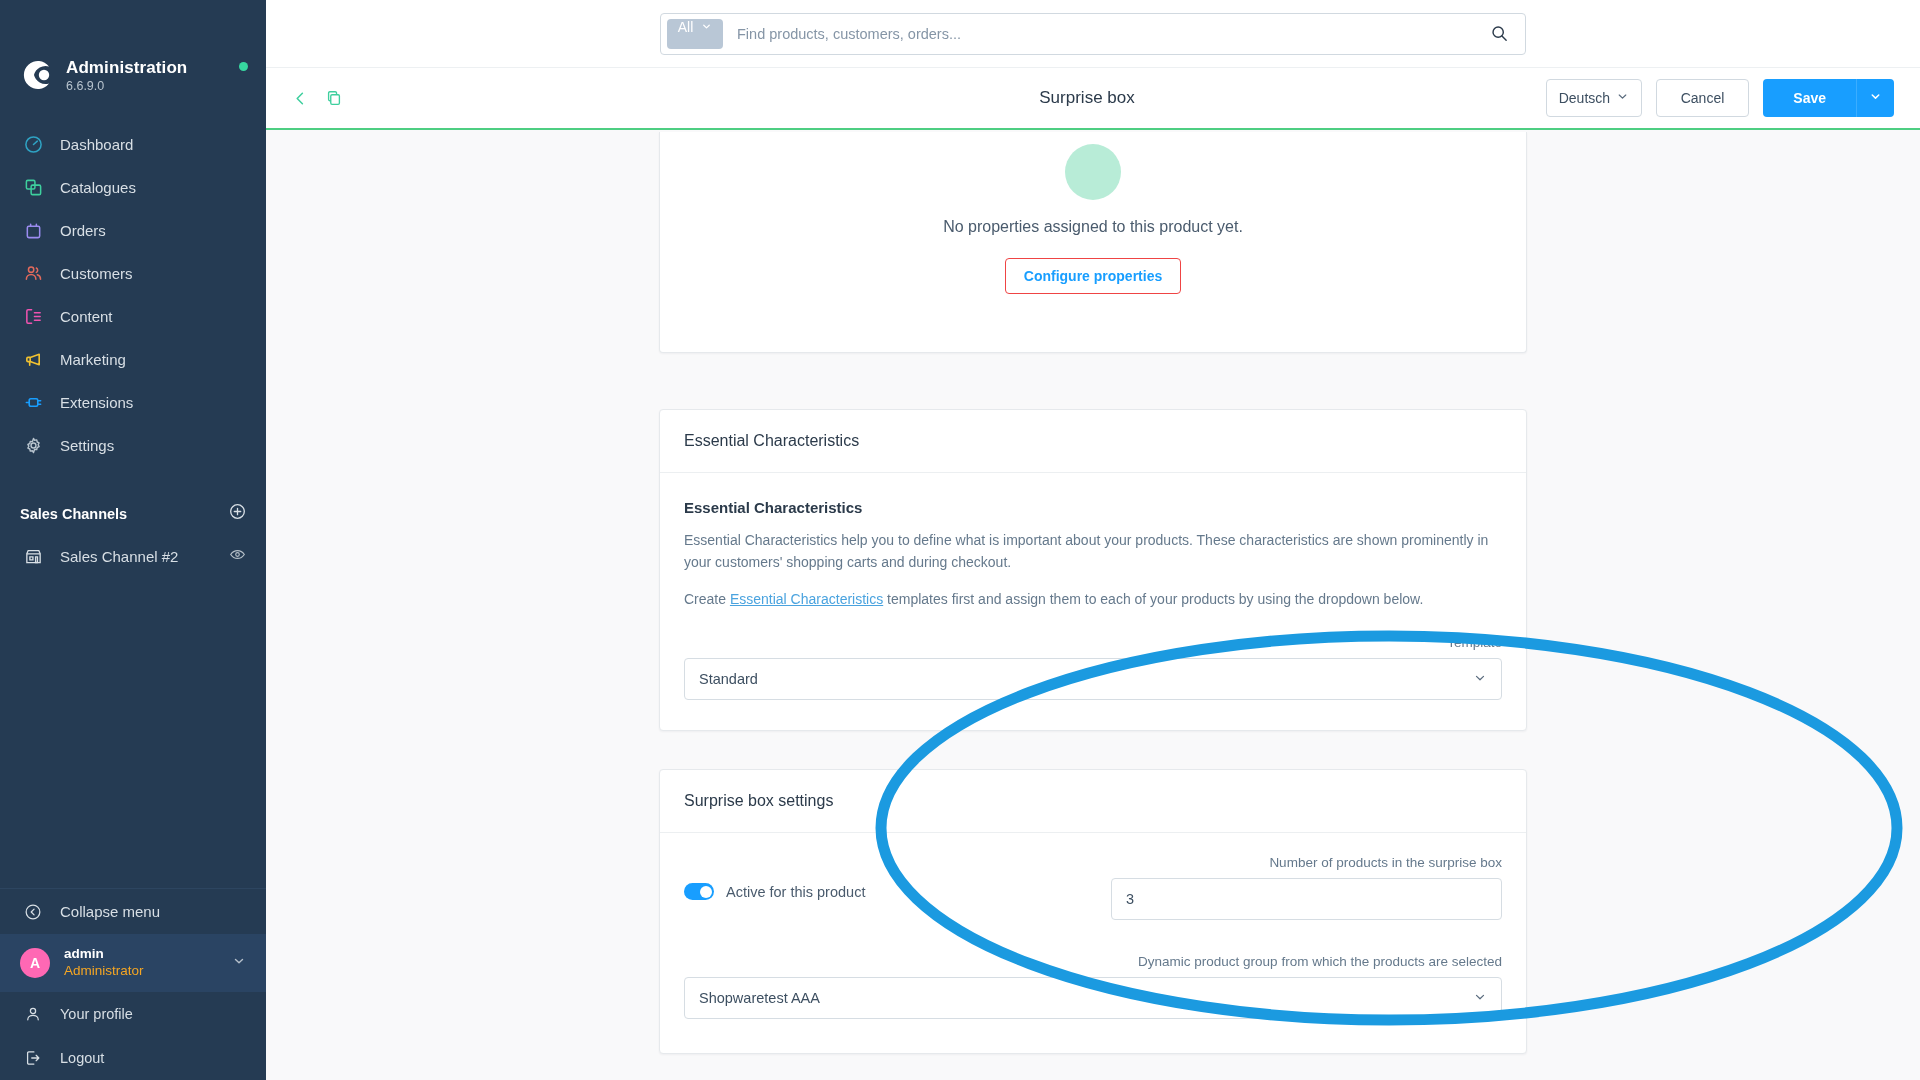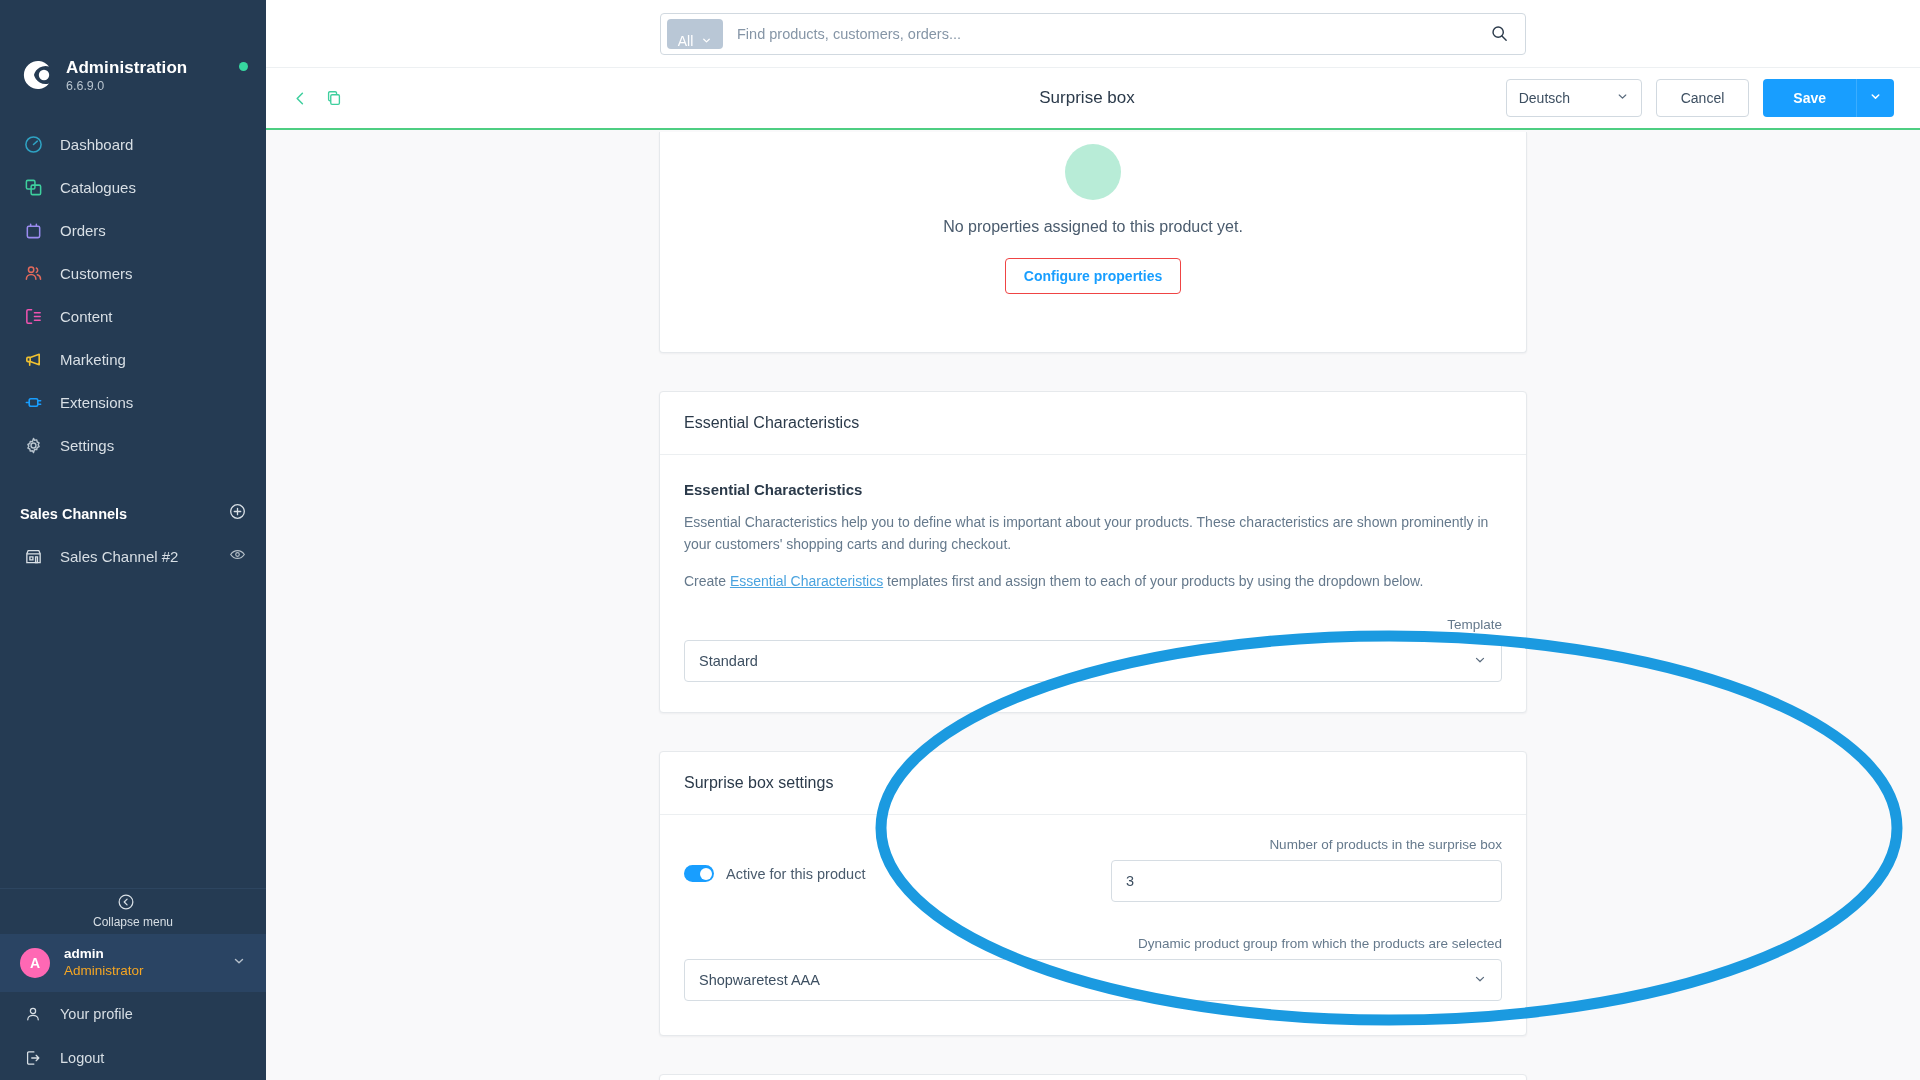--- a/index.html
+++ b/index.html
@@ -76,23 +76,22 @@
     font-size: 15px; color: #d8dfe5; cursor: pointer;
   }
   .channel-label { flex: 1; }
   .eye-ico { opacity: .85; cursor: pointer; }
 
   .sidebar-spacer { flex: 1; }
 
   .collapse-row {
     display: flex; align-items: center;
     height: 46px; padding: 0 20px;
-    font-size: 12px; color: #d8dfe5; cursor: pointer;
+    font-size: 15px; color: #d8dfe5; cursor: pointer;
     border-top: 1px solid #2d4560;
-    flex-direction: column;
   }
   .collapse-row .nav-ico { margin-right: 14px; }
 
   .user-row {
     display: flex; align-items: center;
     padding: 12px 20px;
     background: #2a4463;
     cursor: pointer;
   }
   .avatar {
@@ -125,21 +124,21 @@
     width: 866px; height: 42px;
     border: 1px solid #d1d9e0; border-radius: 4px;
     background: #fff;
     display: flex; align-items: center;
     padding: 0 6px 0 6px;
   }
   .search-scope {
     height: 30px; min-width: 56px;
     background: #b9c7d6; color: #fff;
     border-radius: 4px;
-    display: flex; align-items: flex-end; justify-content: center;
+    display: flex; align-items: flex-start; justify-content: center;
     font-size: 14px; gap: 8px; padding: 0 9px;
     cursor: pointer;
   }
   .search-input {
     flex: 1; border: none; outline: none;
     font-size: 14.5px; color: #8b5cf6;
     padding-left: 14px; background: transparent;
     font-family: "Liberation Sans", sans-serif;
   }
   .search-input::placeholder { color: #8595a6; }
@@ -158,21 +157,21 @@
     position: absolute; left: 0; right: 12px;
     text-align: center;
     font-size: 17px; color: #2b3a4a;
     pointer-events: none;
   }
   .smartbar-right {
     margin-left: auto; display: flex; align-items: center; gap: 14px;
     position: relative; z-index: 2;
   }
   .lang-select {
-    width: 136px; height: 38px;
+    width: 96px; height: 38px;
     border: 1px solid #d1d9e0; border-radius: 4px;
     background: #fff;
     display: flex; align-items: center; justify-content: space-between;
     padding: 0 12px; font-size: 14px; color: #3d4f61; cursor: pointer;
   }
   .btn-cancel {
     height: 38px; padding: 0 24px;
     border: 1px solid #d1d9e0; border-radius: 4px;
     background: #fff; font-size: 14px; color: #3d4f61; cursor: pointer;
     font-family: "Liberation Sans", sans-serif;
@@ -211,21 +210,21 @@
     margin-bottom: 38px;
   }
   .card-head {
     padding: 22px 24px;
     font-size: 16px; color: #2b3a4a;
     border-bottom: 1px solid #eceff1;
   }
   .card-body { padding: 26px 24px 30px 24px; }
 
   
-  .card-properties { margin-bottom: 38px; border-top: none; border-radius: 0 0 4px 4px; }
+  .card-properties { margin-bottom: 56px; border-top: none; border-radius: 0 0 4px 4px; }
   .props-empty { padding: 30px 24px 58px; text-align: center; }
   .props-circle {
     width: 56px; height: 56px; border-radius: 50%;
     background: #b8ecd7; margin: -18px auto 18px;
   }
   .props-text { font-size: 16px; color: #4a5b6d; margin-bottom: 22px; }
   .btn-ghost-blue {
     height: 36px; padding: 0 18px;
     background: #fff; color: #189eff;
     border: 1px solid #ef4444; border-radius: 4px;

